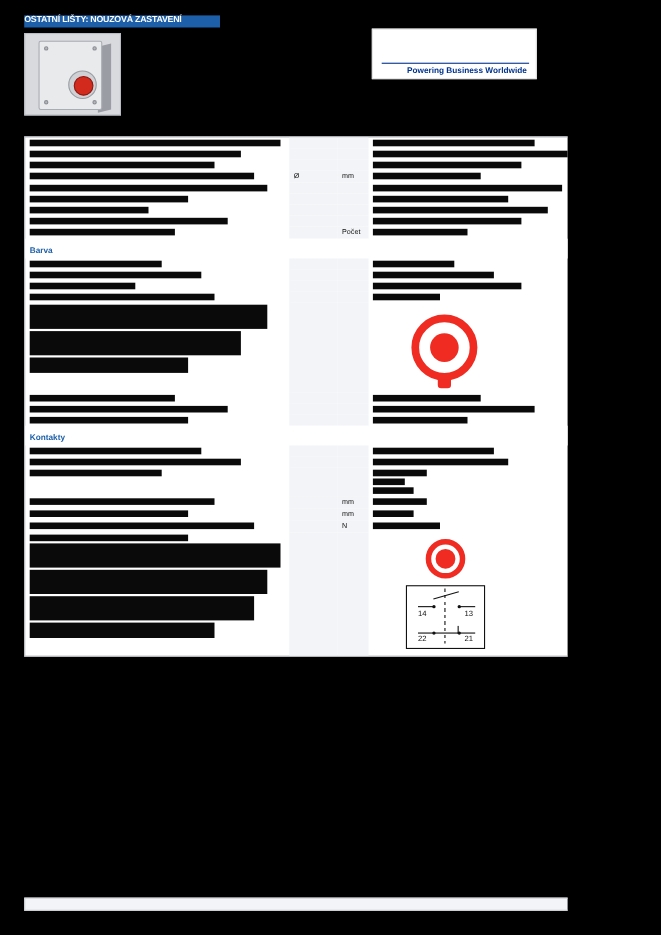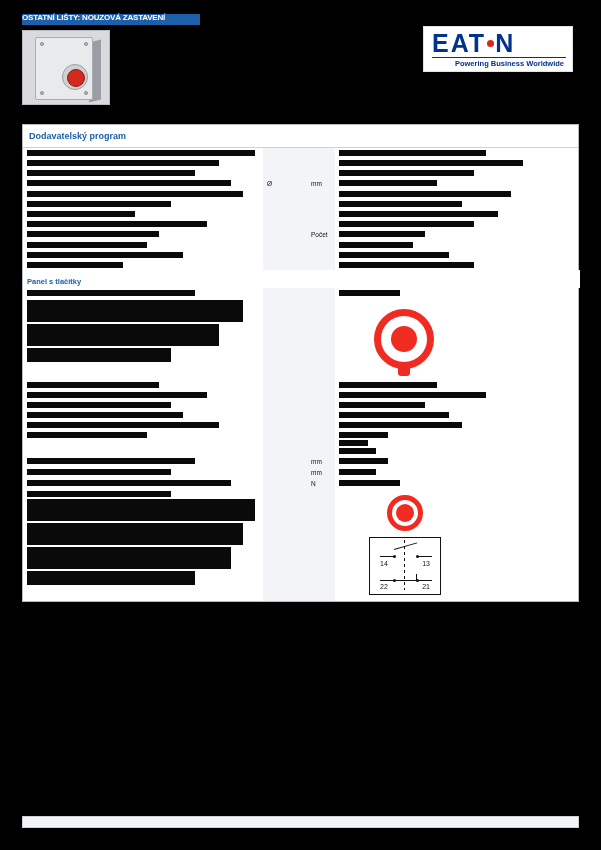--- a/index.html
+++ b/index.html
@@ -4,21 +4,21 @@
 <style>
   * { box-sizing: border-box; }
   html, body {
     margin: 0;
     padding: 0;
     background: #000;
     font-family: "Liberation Sans", sans-serif;
   }
   .page {
     position: relative;
-    width: 601px;
+    width: 516px;
     height: 850px;
     background: #000;
     overflow: hidden;
   }
   
   .header {
     position: relative;
     height: 118px;
   }
   .title-bar {
@@ -343,28 +343,26 @@
         <div class="pp-screw" style="right:4px; top:4px;"></div>
         <div class="pp-screw" style="left:4px; bottom:4px;"></div>
         <div class="pp-screw" style="right:4px; bottom:4px;"></div>
         <div class="pp-btn-outer">
           <div class="pp-btn-inner"></div>
         </div>
       </div>
     </div>
 
     <div class="logo">
-      <div class="logo-word"><span>EAT</span><span class="logo-dot"></span><span>N</span></div>
       <div class="logo-rule"></div>
       <div class="logo-tag">Powering Business Worldwide</div>
     </div>
   </div>
 
   <div class="card">
-    <div class="card-head">Dodavatelský program</div>
 
     <table class="spec">
       <colgroup>
         <col class="col-a">
           <col class="col-b">
           <col class="col-c">
           <col class="col-d">
       </colgroup>
       <tbody>
 
@@ -458,20 +456,26 @@
             </td>
           <td class="shade"></td>
           <td class="shade">
               <span class="cell-text">Počet</span>
             </td>
           <td>
               <span class="bar w35"></span>
             </td>
         </tr>
 
+        <tr class="section">
+          <td><span class="section-title">Barva</span></td>
+          <td class="shade"></td>
+          <td class="shade"></td>
+          <td></td>
+        </tr>
         <tr>
           <td>
               <span class="bar w50"></span>
             </td>
           <td class="shade"></td>
           <td class="shade"></td>
           <td>
               <span class="bar w30"></span>
             </td>
         </tr>
@@ -489,26 +493,20 @@
           <td>
               <span class="bar w40"></span>
             </td>
           <td class="shade"></td>
           <td class="shade"></td>
           <td>
               <span class="bar w55"></span>
             </td>
         </tr>
 
-        <tr class="section">
-          <td><span class="section-title">Panel s tlačítky</span></td>
-          <td class="shade"></td>
-          <td class="shade"></td>
-          <td></td>
-        </tr>
         <tr>
           <td>
               <span class="bar w70"></span>
             </td>
           <td class="shade"></td>
           <td class="shade"></td>
           <td>
               <span class="bar w25"></span>
             </td>
         </tr>
@@ -553,20 +551,26 @@
           <td>
               <span class="bar w60"></span>
             </td>
           <td class="shade"></td>
           <td class="shade"></td>
           <td>
               <span class="bar w35"></span>
             </td>
         </tr>
 
+        <tr class="section">
+          <td><span class="section-title">Kontakty</span></td>
+          <td class="shade"></td>
+          <td class="shade"></td>
+          <td></td>
+        </tr>
         <tr>
           <td>
               <span class="bar w65"></span>
             </td>
           <td class="shade"></td>
           <td class="shade"></td>
           <td>
               <span class="bar w45"></span>
             </td>
         </tr>

